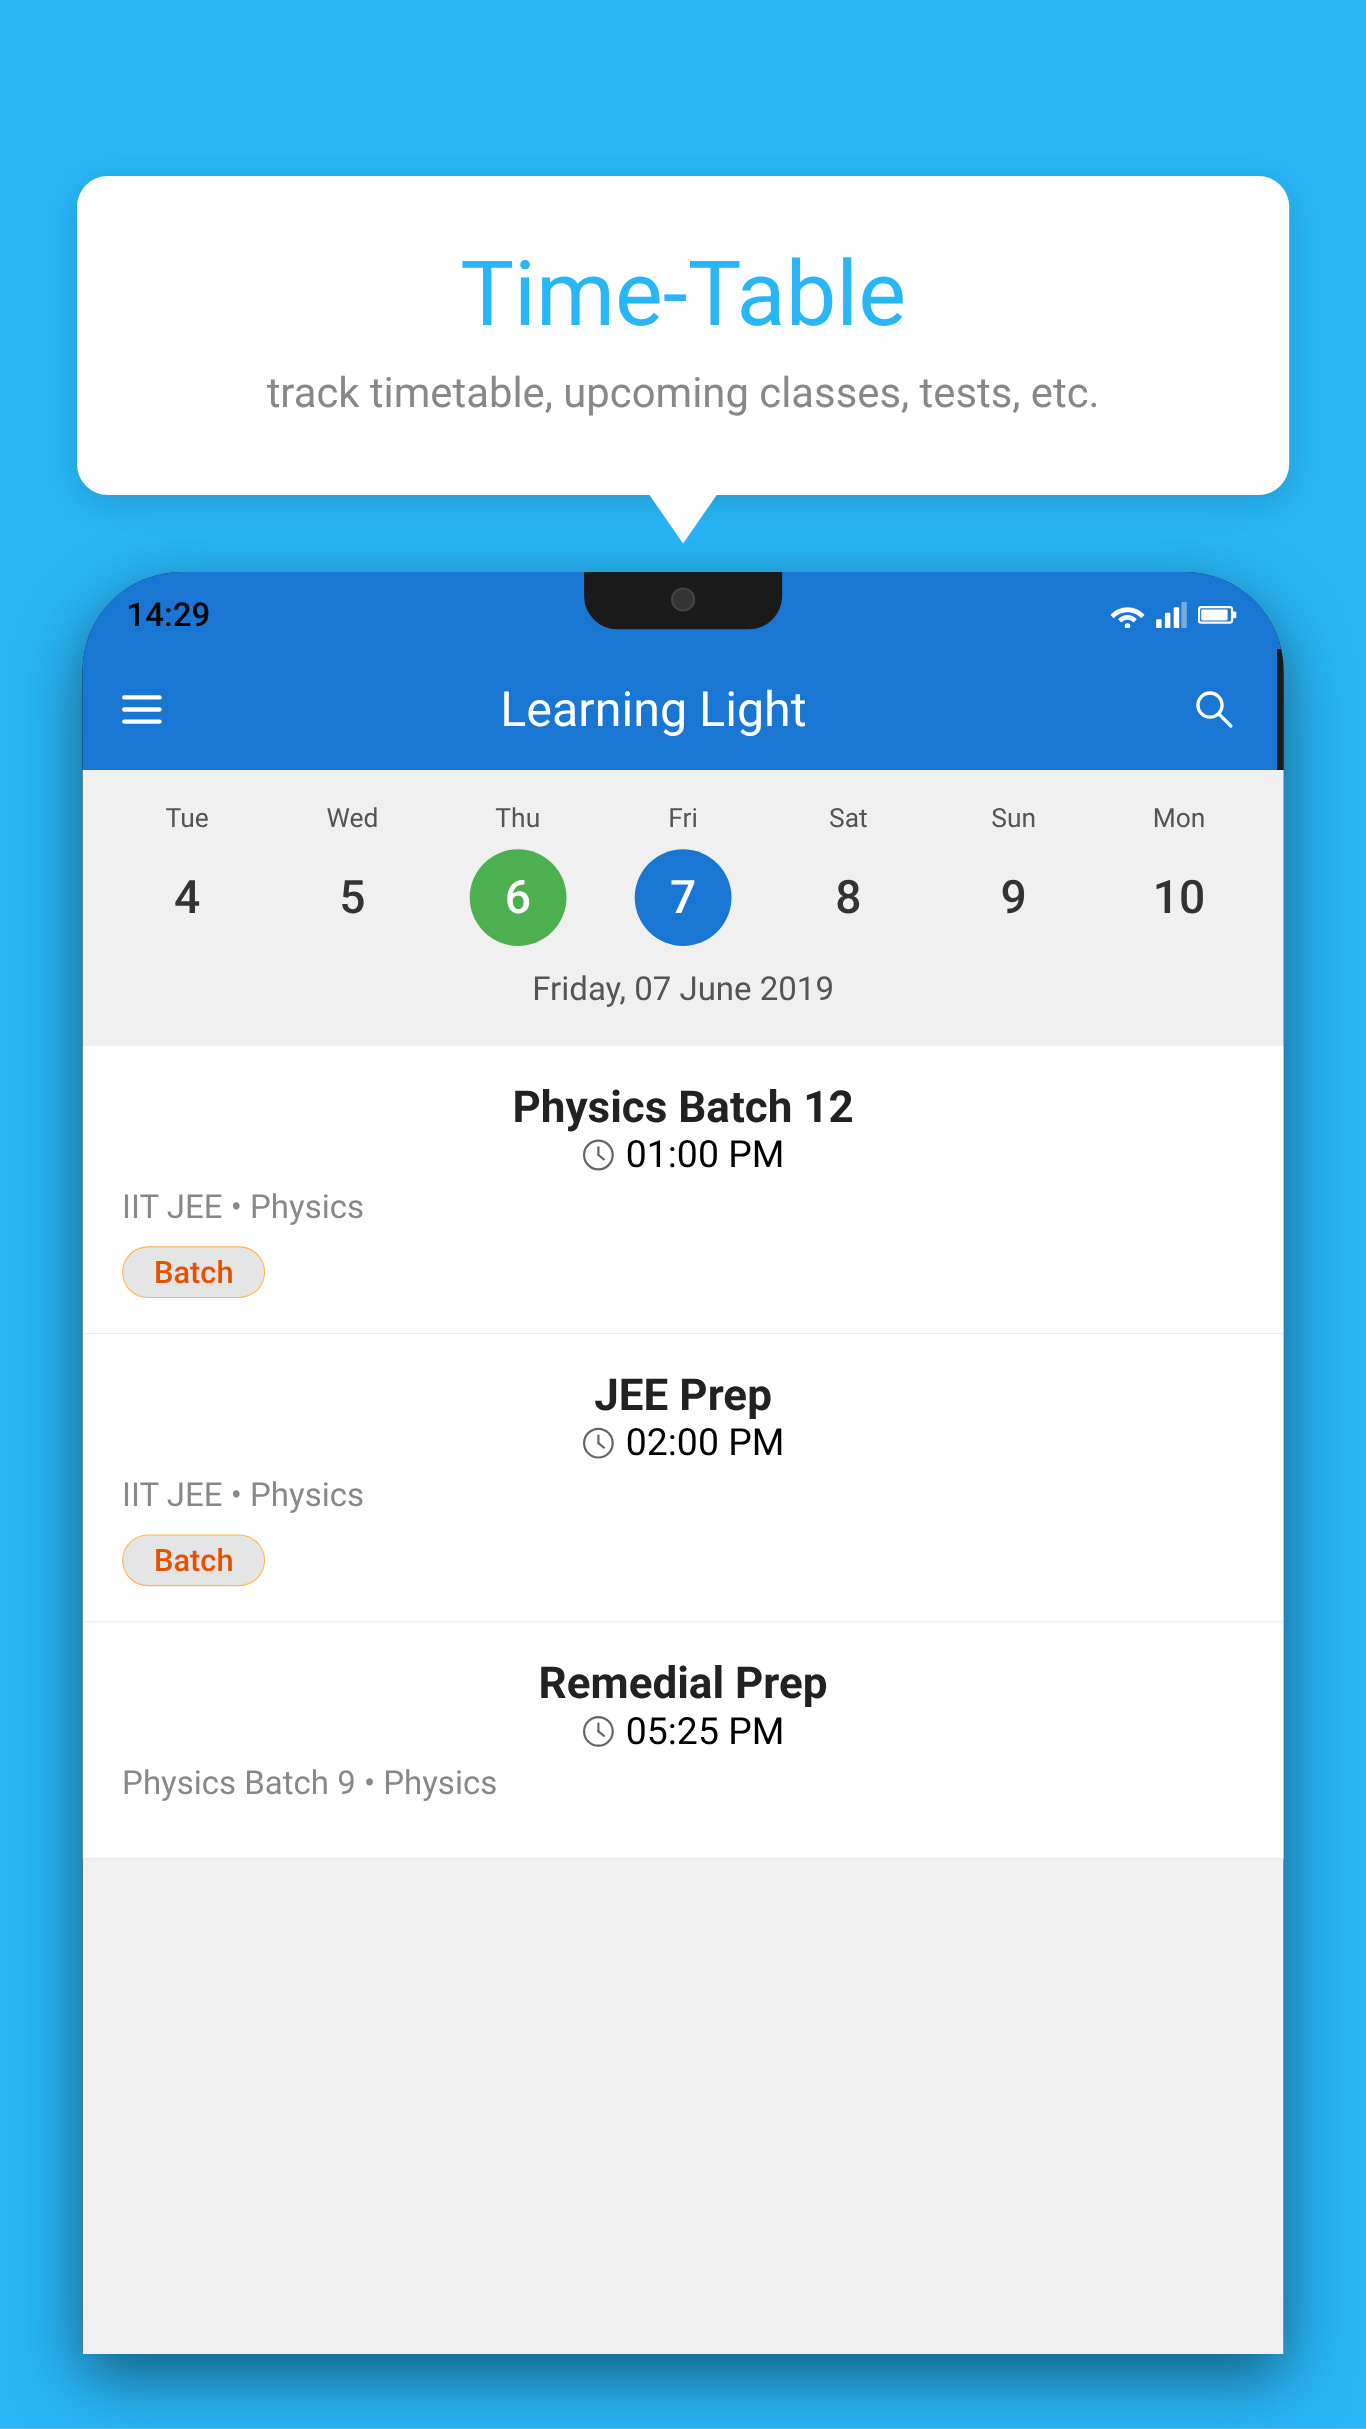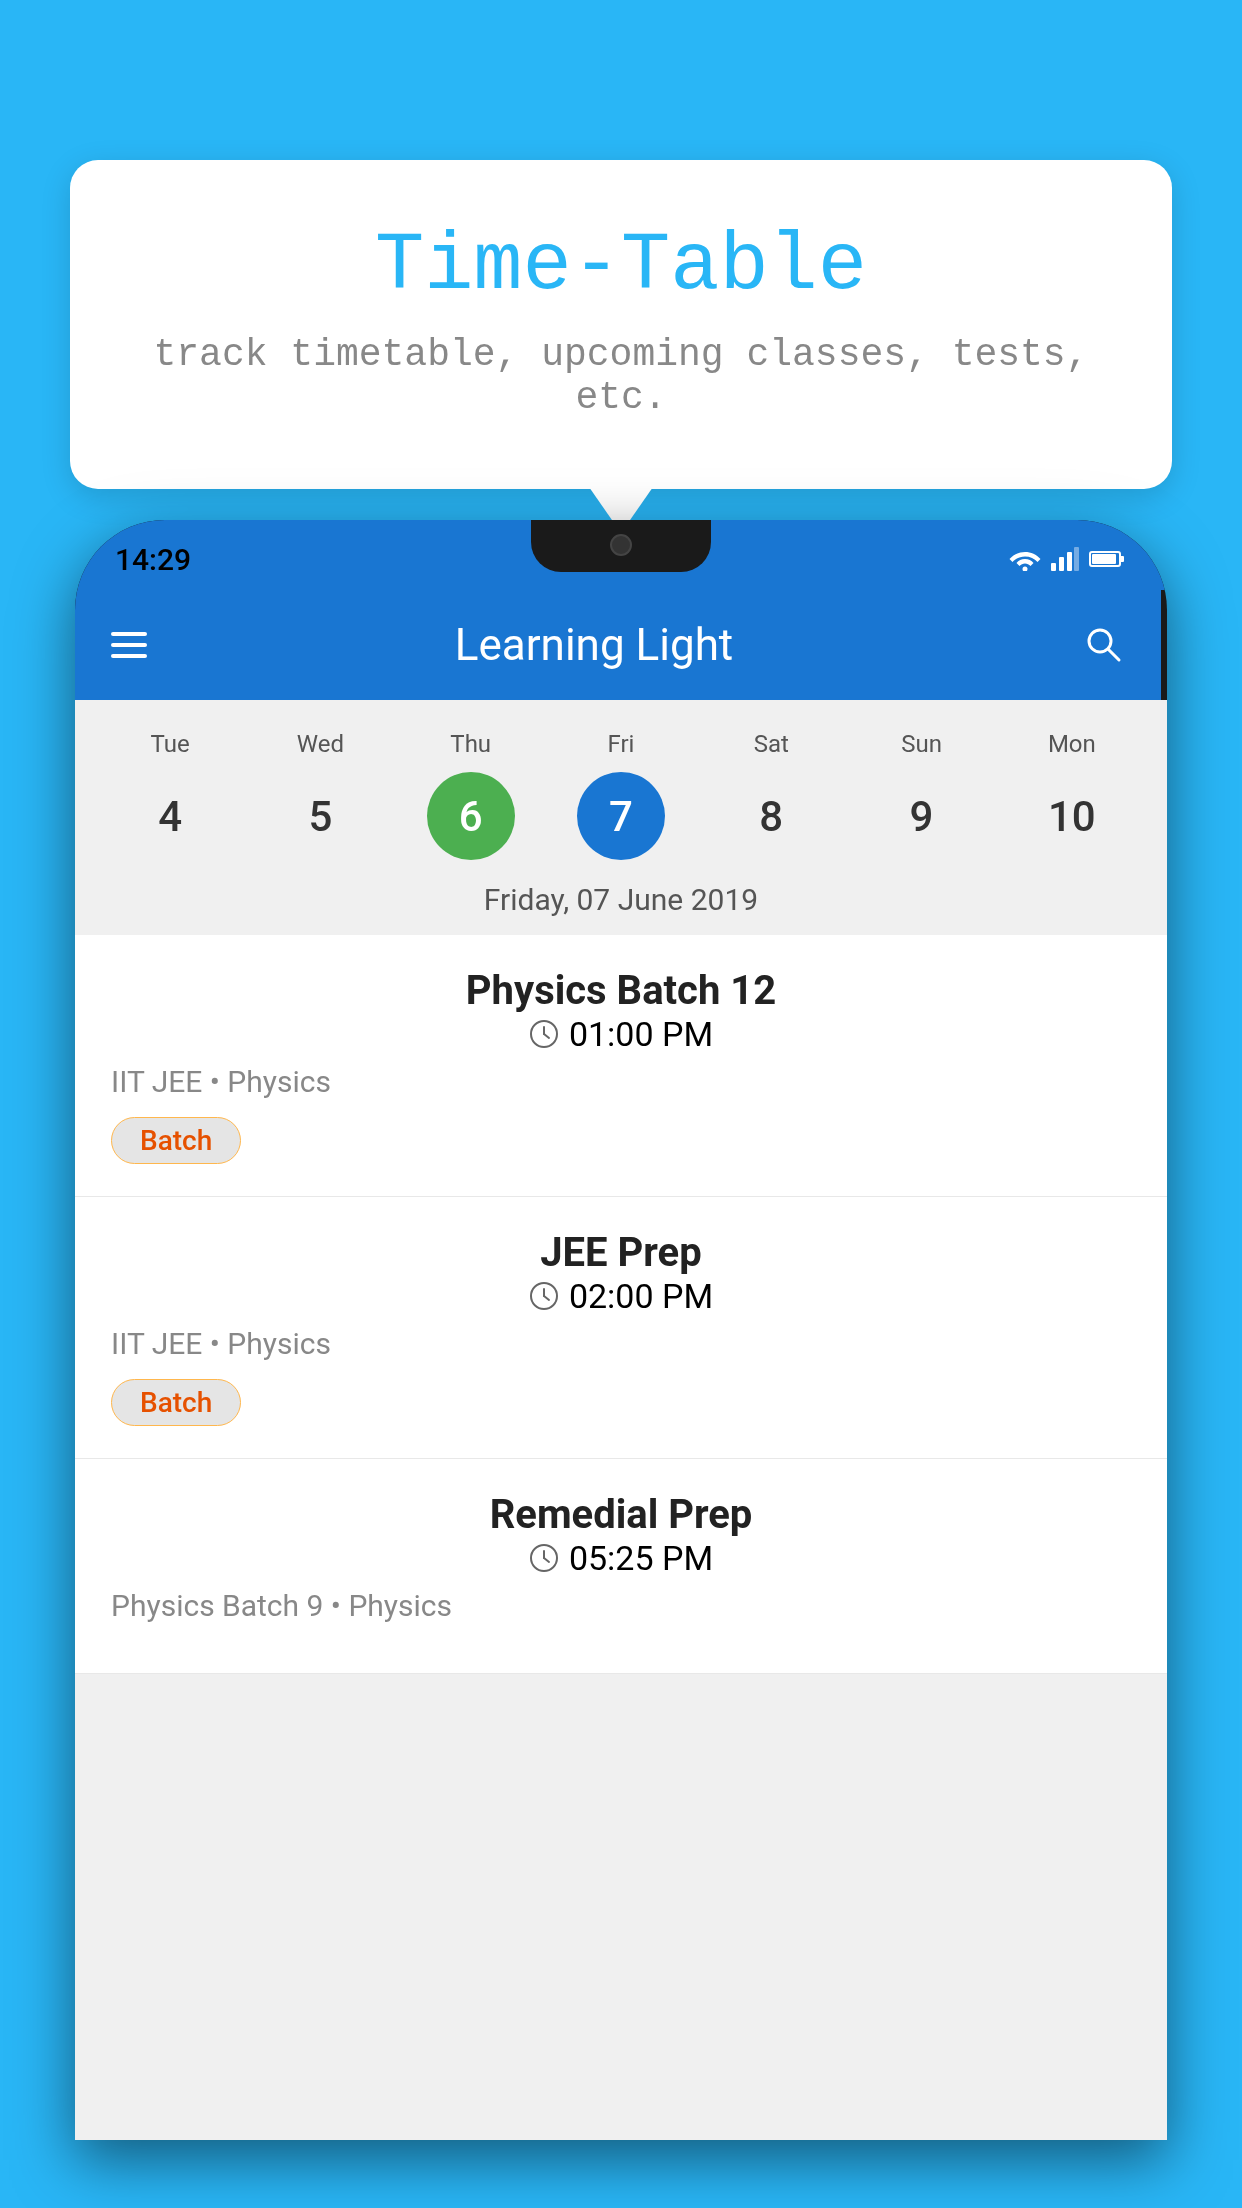--- a/index.html
+++ b/index.html
@@ -18,21 +18,20 @@
     .tooltip-card {
       position: absolute;
       top: 160px;
       left: 70px;
       right: 70px;
       background: white;
       border-radius: 28px;
       padding: 60px 50px 70px;
       text-align: center;
       box-shadow: 0 8px 30px rgba(0,0,0,0.15);
-      font-family: Liberation Mono, monospace;
     }
 
     .tooltip-card::after {
       content: '';
       position: absolute;
       bottom: -44px;
       left: 50%;
       transform: translateX(-50%);
       width: 0;
       height: 0;
@@ -228,21 +227,21 @@
 
     .day-number.selected {
       background: #1976D2;
       color: white;
     }
 
     .date-label {
       text-align: center;
       font-size: 30px;
       color: #555;
-      padding: 8px 0 18px;
+      padding: 8px 0 34px;
     }
 
     
     .class-list {
       background: white;
       overflow: hidden;
     }
 
     .class-item {
       background: white;

